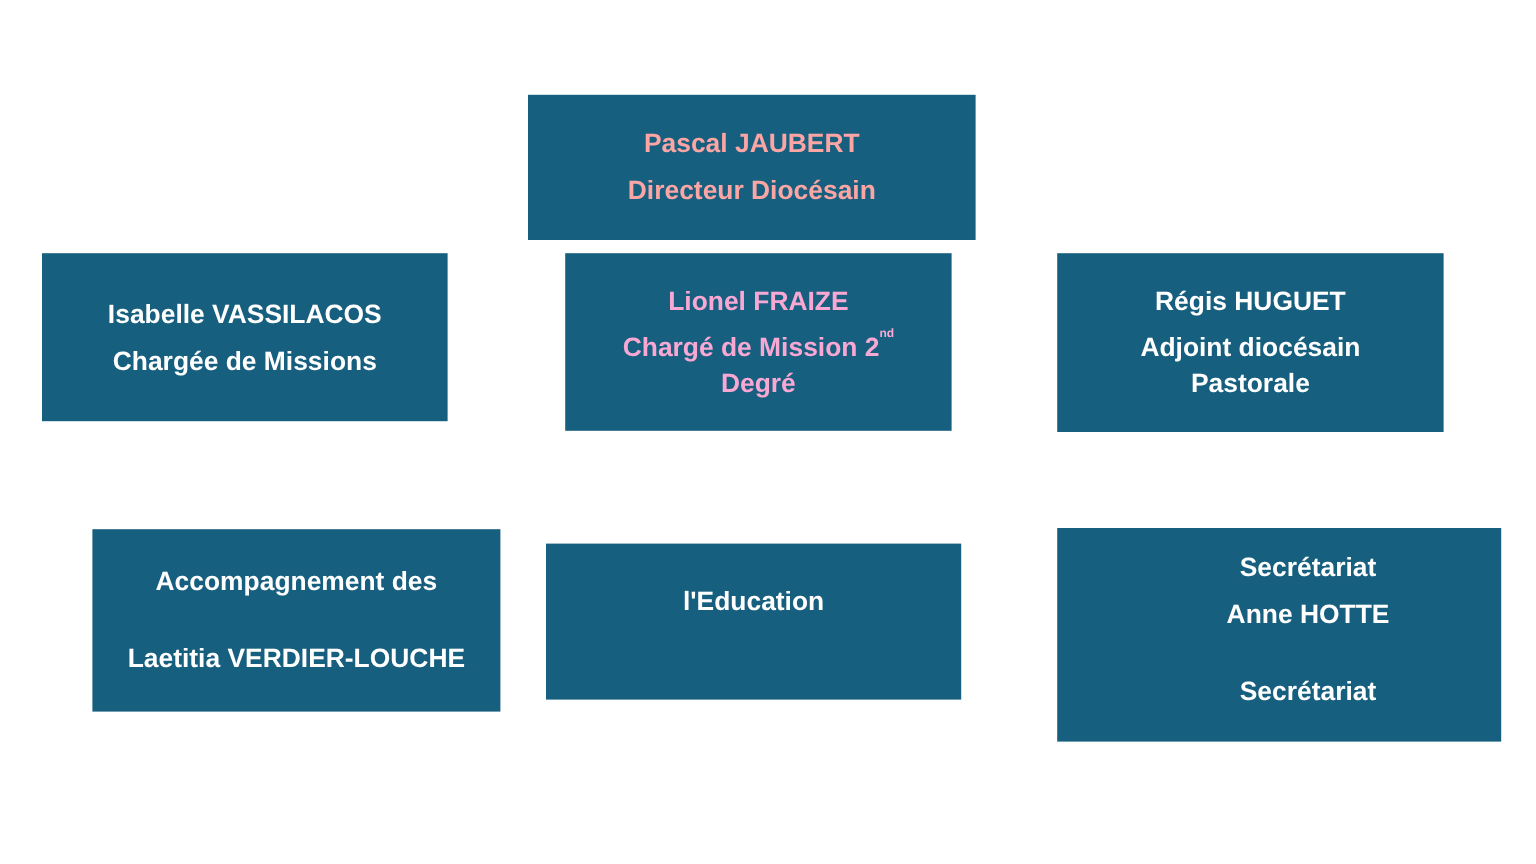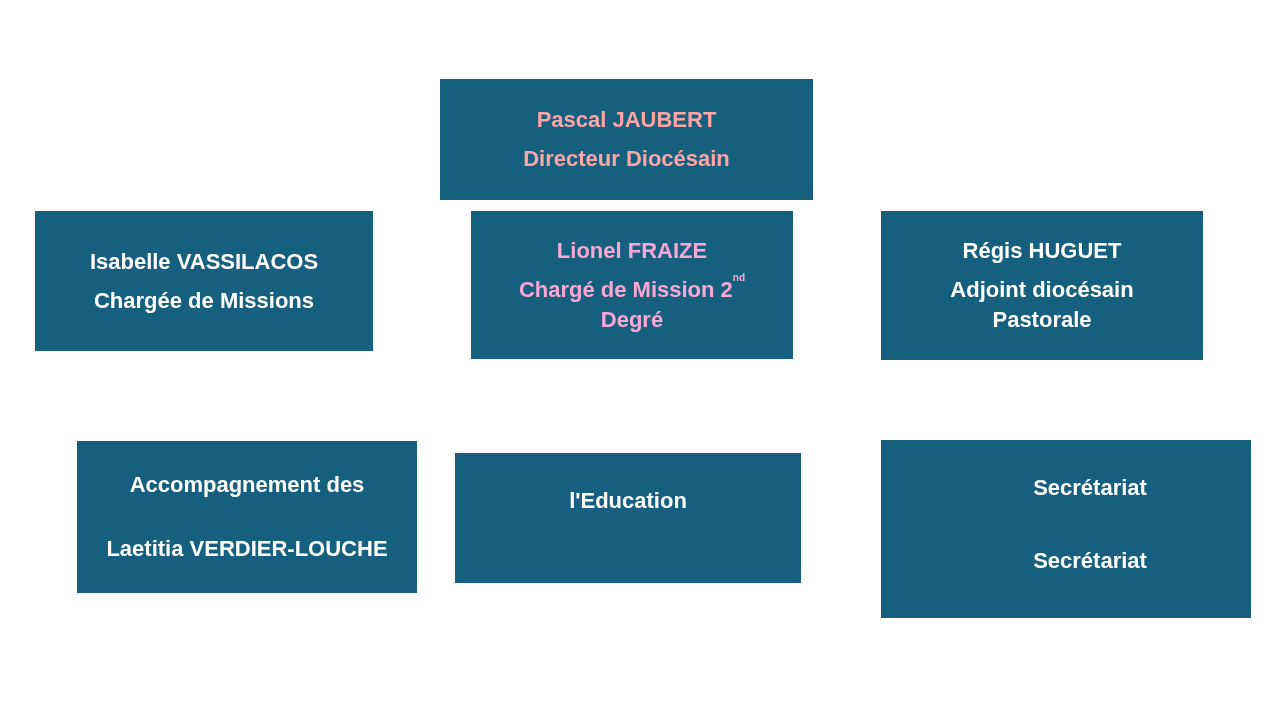--- a/index.html
+++ b/index.html
@@ -80,16 +80,17 @@
 </div>
 
 <div class="box" id="box-psychologue" style="background: rgb(23, 95, 126); color: rgb(255, 255, 255);">
   <div class="line">l'Education</div>
   <div class="gap-blank"></div>
 </div>
 
 <div class="box" id="box-secretariat" style="background: rgb(23, 95, 126); color: rgb(255, 255, 255);">
   <div class="line">Secrétariat</div>
   <div class="gap-para"></div>
+  <div class="line">Anne HOTTE</div>
   <div class="gap-blank"></div>
   <div class="line">Secrétariat</div>
   <div class="gap-para"></div>
 </div>
 
 </body></html>

